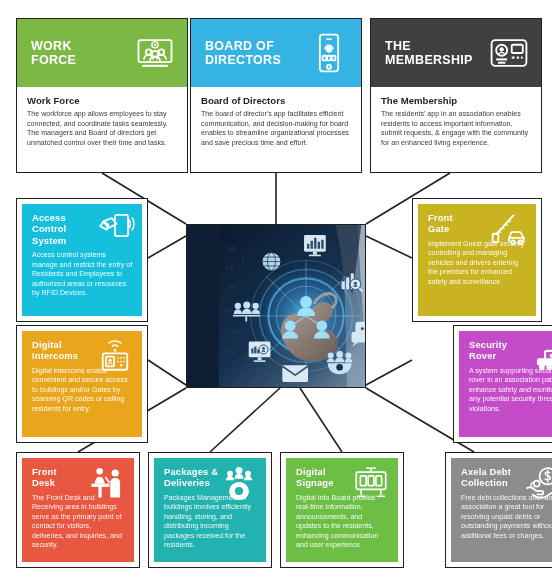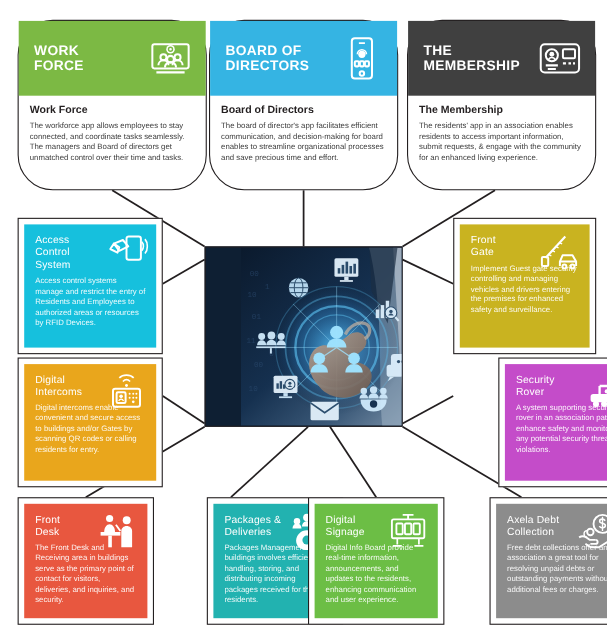--- a/index.html
+++ b/index.html
@@ -11,21 +11,21 @@
   .stage{position:absolute;inset:0;}
 
   
   .lines{position:absolute;left:0;top:0;width:552px;height:577px;z-index:1;}
 
   
   .card{position:absolute;box-sizing:border-box;background:#ffffff;
         border:1.6px solid #231f20;z-index:3;}
 
   
-  .topcard{width:172px;height:155px;top:18px;border-radius:32px;}
+  .topcard{width:172px;height:155px;top:18px;}
   .topcard .banner{
     height:68px;display:flex;align-items:center;justify-content:space-between;
     padding:0 10px 0 14px;box-sizing:border-box;
   }
   .topcard .banner .btitle{
     color:#ffffff;font-weight:bold;font-size:12.5px;line-height:14.5px;
     letter-spacing:.3px;text-transform:uppercase;white-space:pre-line;
   }
   .topcard .banner .bicon{width:44px;height:44px;flex:0 0 44px;}
   .topcard .body{padding:8px 10px 6px 10px;}
@@ -39,41 +39,41 @@
   #card-board-of-directors{left:190px;}
   #card-the-membership{left:370px;}
 
   
   .ccard{box-sizing:border-box;padding:5px;}
   .ccard .fill{
     width:100%;height:100%;box-sizing:border-box;
     padding:8px 9px 8px 10px;position:relative;overflow:hidden;
   }
   .ccard .ctitle{
-    color:#ffffff;font-weight:normal;font-size:9.4px;line-height:11.4px;
+    color:#ffffff;font-weight:bold;font-size:9.4px;line-height:11.4px;
     white-space:pre-line;letter-spacing:.15px;margin:0 0 5px 0;
     position:relative;z-index:2;max-width:66%;
   }
   .ccard p{
     margin:0;color:rgba(255,255,255,.93);font-size:7.1px;line-height:9.5px;
     position:relative;z-index:2;
   }
   .ccard .cicon{
     position:absolute;right:7px;top:6px;width:40px;height:36px;z-index:1;
   }
 
   
   #card-access-control-system{left:16px;top:198px;width:132px;height:124px;}
   #card-digital-intercoms{left:16px;top:325px;width:132px;height:118px;}
   #card-front-gate{left:412px;top:198px;width:130px;height:124px;}
   #card-security-rover{left:412px;top:325px;width:130px;height:118px;margin-left:41px;}
 
   
   #card-front-desk{left:16px;top:452px;width:124px;height:116px;}
-  #card-packages-deliveries{left:148px;top:452px;width:124px;height:116px;margin-left:40px;}
+  #card-packages-deliveries{left:148px;top:452px;width:124px;height:116px;}
   #card-digital-signage{left:280px;top:452px;width:124px;height:116px;}
   #card-axela-debt-collection{left:412px;top:452px;width:130px;height:116px;margin-left:33px;}
 
   
   #center-hub{
     position:absolute;left:186px;top:224px;width:180px;height:164px;z-index:4;
     border:1.6px solid #231f20;box-sizing:border-box;overflow:hidden;
     background:#0e1f33;
     padding-left:32px;
   }

